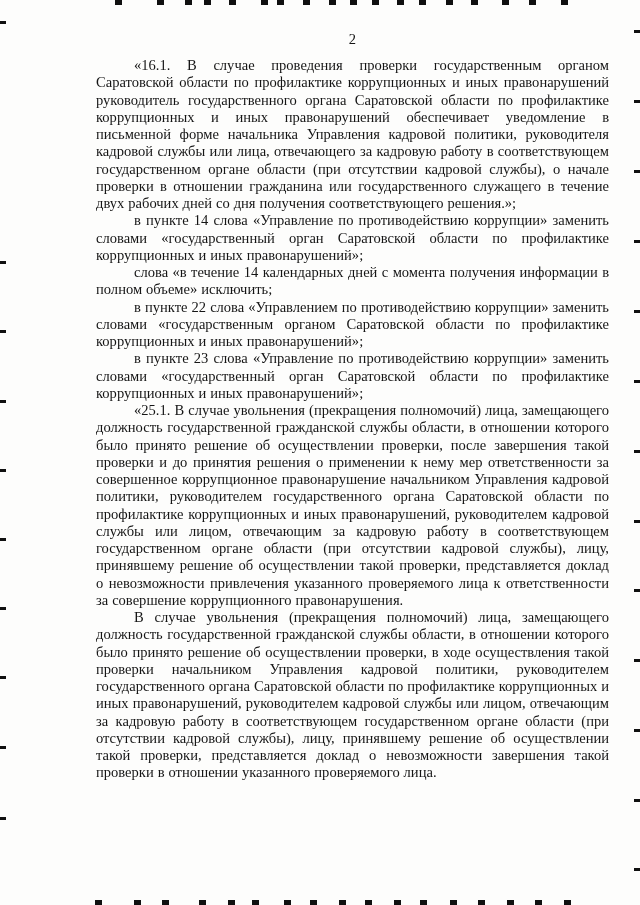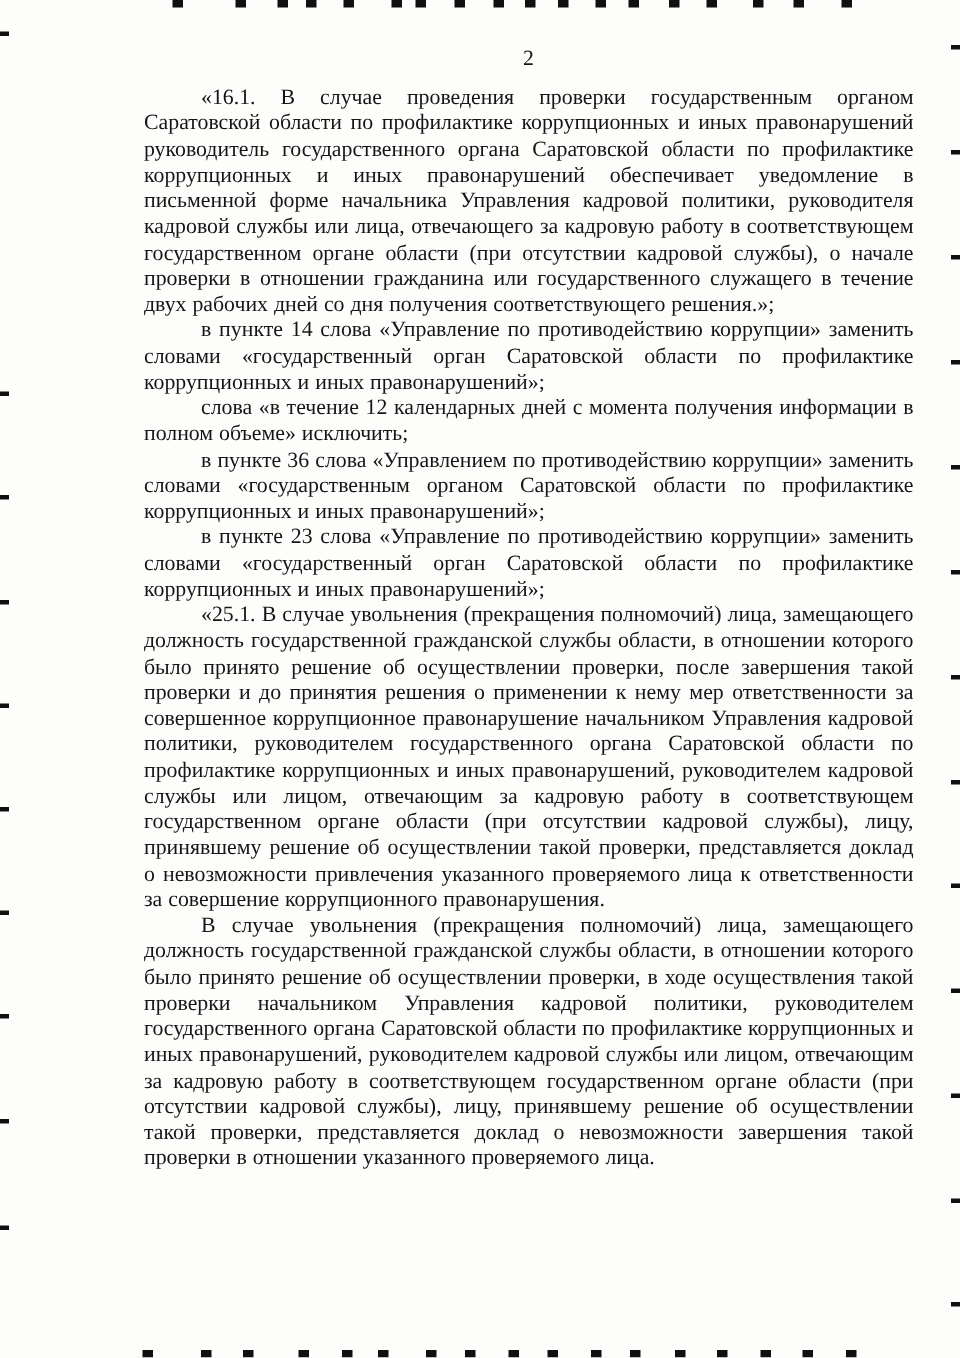--- a/index.html
+++ b/index.html
@@ -48,22 +48,22 @@
 </style>
 </head>
 <body>
 
 <div class="page">
   <div class="page-number">2</div>
 
   <div class="content">
       <p>«16.1. В случае проведения проверки государственным органом Саратовской области по профилактике коррупционных и иных правонарушений руководитель государственного органа Саратовской области по профилактике коррупционных и иных правонарушений обеспечивает уведомление в письменной форме начальника Управления кадровой политики, руководителя кадровой службы или лица, отвечающего за кадровую работу в соответствующем государственном органе области (при отсутствии кадровой службы), о начале проверки в отношении гражданина или государственного служащего в течение двух рабочих дней со дня получения соответствующего решения.»;</p>
       <p>в пункте 14 слова «Управление по противодействию коррупции» заменить словами «государственный орган Саратовской области по профилактике коррупционных и иных правонарушений»;</p>
-      <p>слова «в течение 12 календарных дней с момента получения информации в полном объеме» исключить;</p>
-      <p>в пункте 36 слова «Управлением по противодействию коррупции» заменить словами «государственным органом Саратовской области по профилактике коррупционных и иных правонарушений»;</p>
+      <p>слова «в течение 14 календарных дней с момента получения информации в полном объеме» исключить;</p>
+      <p>в пункте 22 слова «Управлением по противодействию коррупции» заменить словами «государственным органом Саратовской области по профилактике коррупционных и иных правонарушений»;</p>
       <p>в пункте 23 слова «Управление по противодействию коррупции» заменить словами «государственный орган Саратовской области по профилактике коррупционных и иных правонарушений»;</p>
       <p>«25.1. В случае увольнения (прекращения полномочий) лица, замещающего должность государственной гражданской службы области, в отношении которого было принято решение об осуществлении проверки, после завершения такой проверки и до принятия решения о применении к нему мер ответственности за совершенное коррупционное правонарушение начальником Управления кадровой политики, руководителем государственного органа Саратовской области по профилактике коррупционных и иных правонарушений, руководителем кадровой службы или лицом, отвечающим за кадровую работу в соответствующем государственном органе области (при отсутствии кадровой службы), лицу, принявшему решение об осуществлении такой проверки, представляется доклад о невозможности привлечения указанного проверяемого лица к ответственности за совершение коррупционного правонарушения.</p>
       <p>В случае увольнения (прекращения полномочий) лица, замещающего должность государственной гражданской службы области, в отношении которого было принято решение об осуществлении проверки, в ходе осуществления такой проверки начальником Управления кадровой политики, руководителем государственного органа Саратовской области по профилактике коррупционных и иных правонарушений, руководителем кадровой службы или лицом, отвечающим за кадровую работу в соответствующем государственном органе области (при отсутствии кадровой службы), лицу, принявшему решение об осуществлении такой проверки, представляется доклад о невозможности завершения такой проверки в отношении указанного проверяемого лица.</p>
     </div>
 
   <div id="artifacts">
       <div class="mark mark-top" style="left: 115px;"></div>
       <div class="mark mark-top" style="left: 157px;"></div>
       <div class="mark mark-top" style="left: 185px;"></div>
       <div class="mark mark-top" style="left: 204px;"></div>

